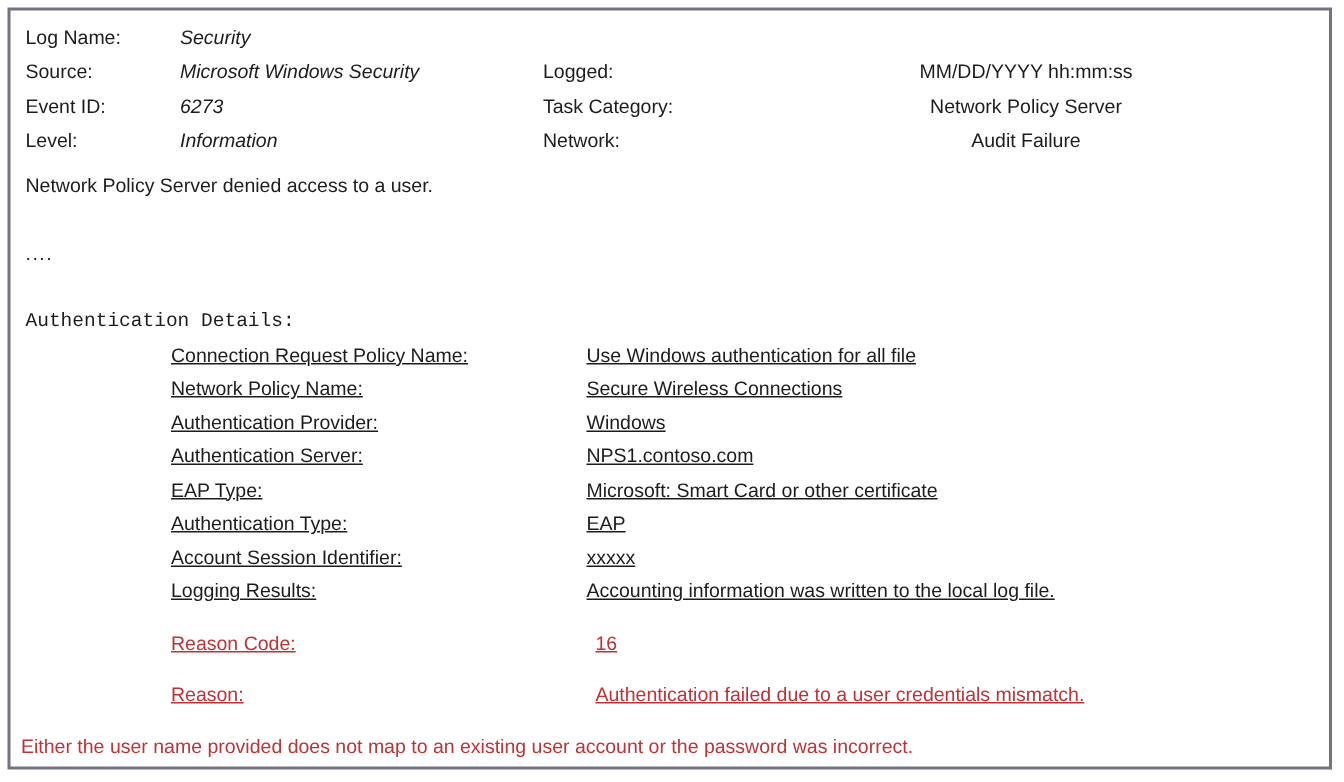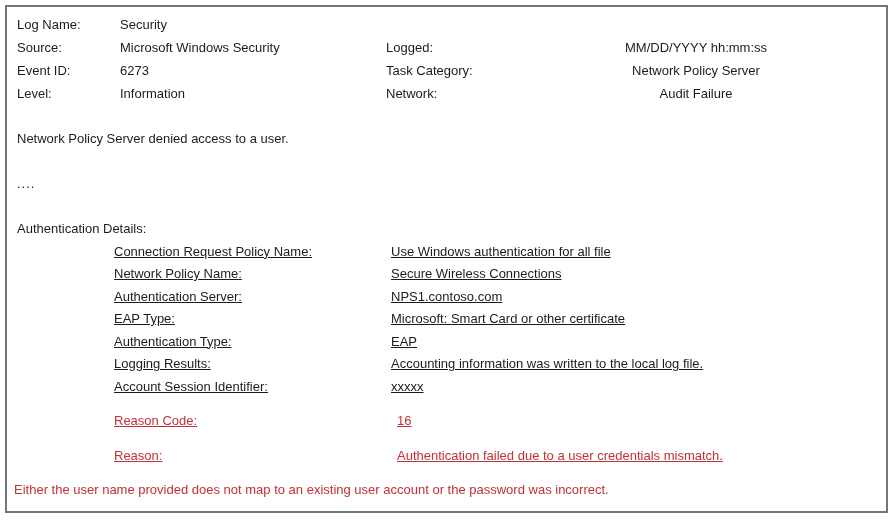--- a/index.html
+++ b/index.html
@@ -13,26 +13,26 @@
   body{position:relative;font-family:"Liberation Sans",sans-serif;color:var(--text);}
   .frame{
     position:absolute;left:5px;top:5px;right:8px;bottom:8px;
     border:2px solid var(--border);
     background:var(--background);
     padding:6px 10px 0 10px;
     font-size:13px;
   }
   .hdr-row{display:flex;line-height:23px;white-space:nowrap;}
   .c-l1{width:103px;flex:none;}
-  .c-v1{width:242px;flex:none;}
-  .c-l2{width:130px;flex:none;margin-left:24px;}
+  .c-v1{width:242px;flex:none;font-style:italic;}
+  .c-l2{width:130px;flex:none;}
   .c-v2{flex:1;text-align:center;}
-  .desc{margin-top:23px;line-height:22.5px;}
+  .desc{margin-top:8px;line-height:22.5px;}
   .dots{margin-top:22.5px;line-height:22.5px;letter-spacing:1px;}
-  .auth-heading{margin-top:22.5px;line-height:22.5px;}
+  .auth-heading{margin-top:22.5px;line-height:22.5px;font-family:Liberation Mono, monospace;}
   .detail-row{display:flex;line-height:22.5px;padding-left:97px;white-space:nowrap;text-decoration:underline;}
   .d-label{width:277px;flex:none;}
   .d-value{flex:1;}
   .red{color:var(--red);margin-top:12px;}
   .detail-row.red .d-value{padding-left:6px;}
   .footer{line-height:22.5px;margin-left:-3px;}
 </style>
 </head>
 <body>
 
@@ -74,38 +74,42 @@
   <div>
     <div class="detail-row">
       <span class="d-label">Connection Request Policy Name:</span>
       <span class="d-value">Use Windows authentication for all file</span>
     </div>
     <div class="detail-row">
       <span class="d-label">Network Policy Name:</span>
       <span class="d-value">Secure Wireless Connections</span>
     </div>
     <div class="detail-row">
+      <span class="d-label">Authentication Provider:</span>
+      <span class="d-value">Windows</span>
+    </div>
+    <div class="detail-row">
       <span class="d-label">Authentication Server:</span>
       <span class="d-value">NPS1.contoso.com</span>
     </div>
     <div class="detail-row">
       <span class="d-label">EAP Type:</span>
       <span class="d-value">Microsoft: Smart Card or other certificate</span>
     </div>
     <div class="detail-row">
       <span class="d-label">Authentication Type:</span>
       <span class="d-value">EAP</span>
     </div>
     <div class="detail-row">
+      <span class="d-label">Account Session Identifier:</span>
+      <span class="d-value">xxxxx</span>
+    </div>
+    <div class="detail-row">
       <span class="d-label">Logging Results:</span>
       <span class="d-value">Accounting information was written to the local log file.</span>
-    </div>
-    <div class="detail-row">
-      <span class="d-label">Account Session Identifier:</span>
-      <span class="d-value">xxxxx</span>
     </div>
     <div class="detail-row red">
       <span class="d-label">Reason Code:</span>
       <span class="d-value">16</span>
     </div>
     <div class="detail-row red">
       <span class="d-label">Reason:</span>
       <span class="d-value">Authentication failed due to a user credentials mismatch.</span>
     </div>
   </div>

